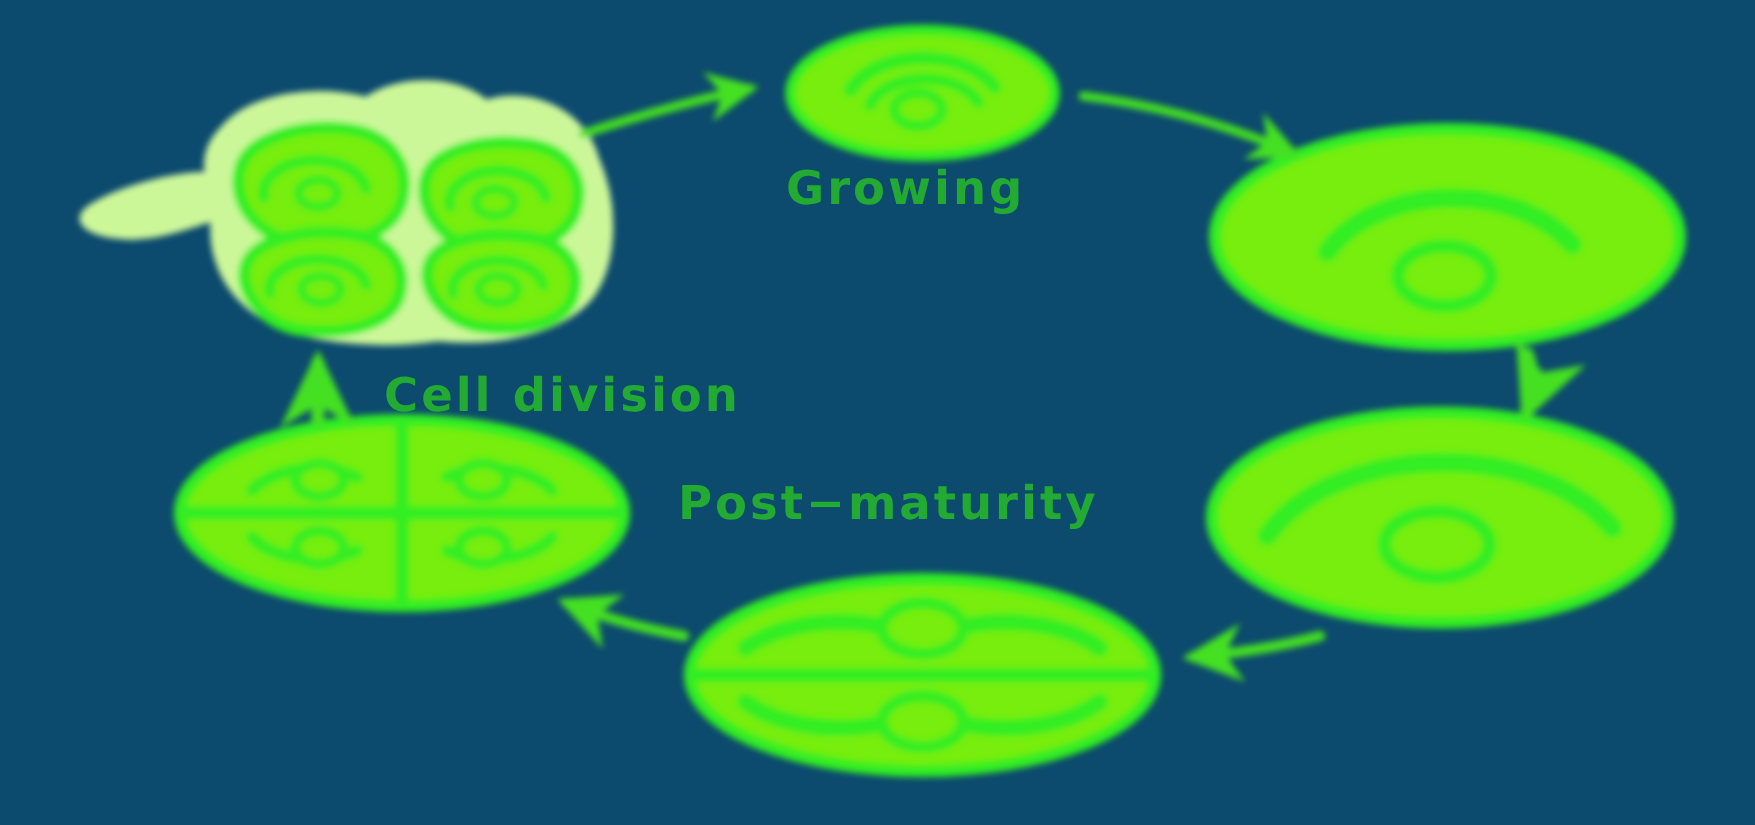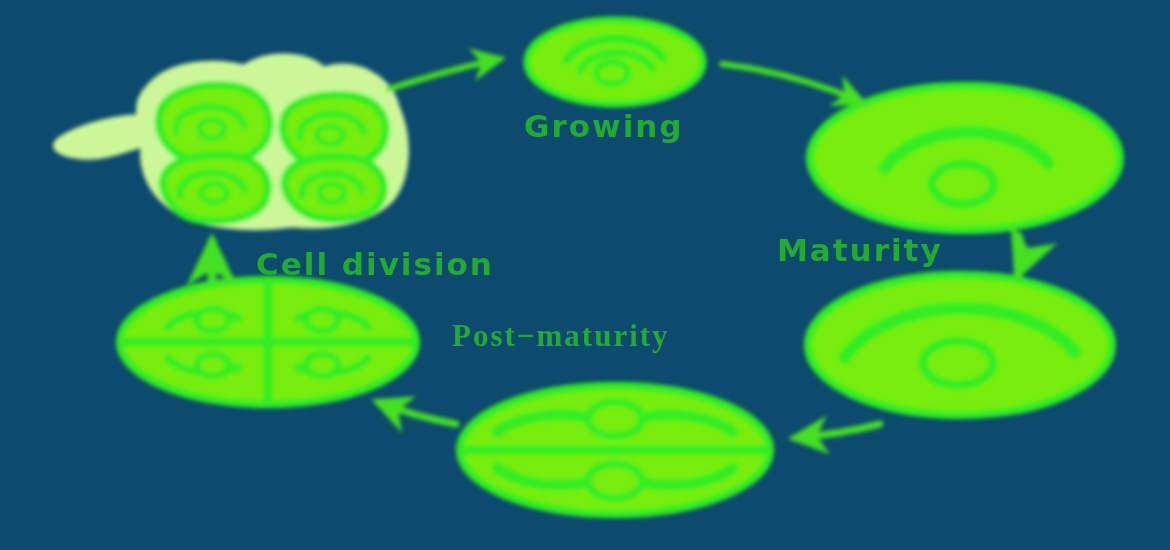--- a/index.html
+++ b/index.html
@@ -39,21 +39,20 @@
   }
   #label-maturity {
     left: 777px;
     top: 232px;
     font-size: 31px;
   }
   #label-post-maturity {
     left: 452px;
     top: 318px;
     font-size: 31px;
-    font-family: Liberation Serif, serif;
   }
   #label-cell-division {
     left: 256px;
     top: 246px;
     font-size: 31px;
   }
 </style>
 </head>
 <body>
 
@@ -176,19 +175,18 @@
         <path d="M880,424 C850,432 818,436 795,438" stroke-width="7" marker-end="url(#arrowhead)"></path>
         <path d="M456,424 C424,418 398,410 378,402" stroke-width="7" marker-end="url(#arrowhead)"></path>
         <path d="M212,280 C212,262 212,252 212,242" stroke-width="9" marker-end="url(#arrowhead)"></path>
       </g>
 
     </g>
   </svg>
 
   <div class="stage-label" id="label-growing" style="color:#22aa33;">Growing</div>
 
-  <div class="stage-label" id="label-maturity" style="color:#22aa33;">Maturity</div>
 
   <div class="stage-label" id="label-post-maturity" style="color:#22aa33;">Post−maturity</div>
 
   <div class="stage-label" id="label-cell-division" style="color:#22aa33;">Cell division</div>
 
 </div>
 
 </body></html>

